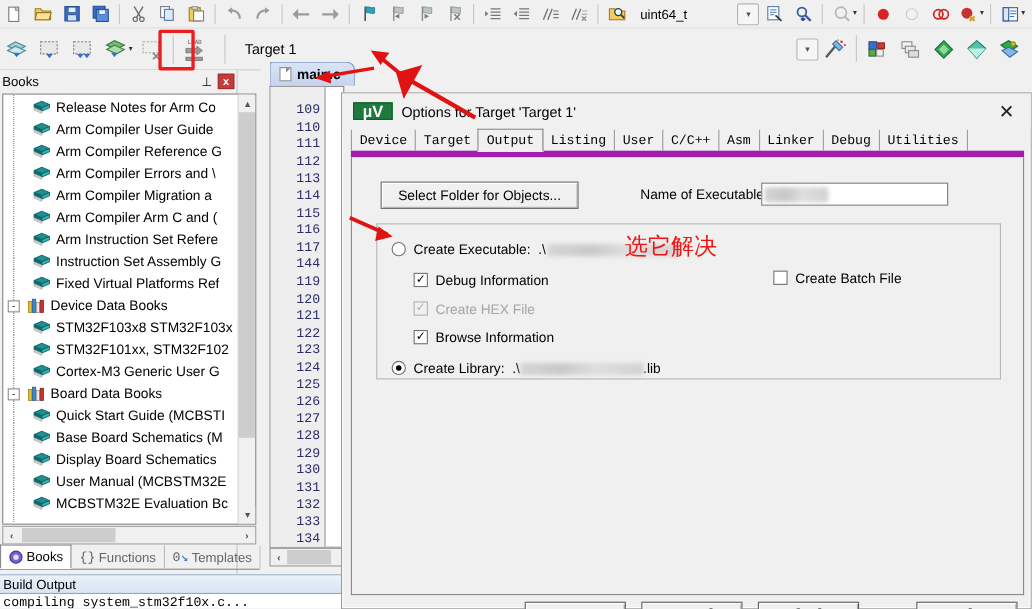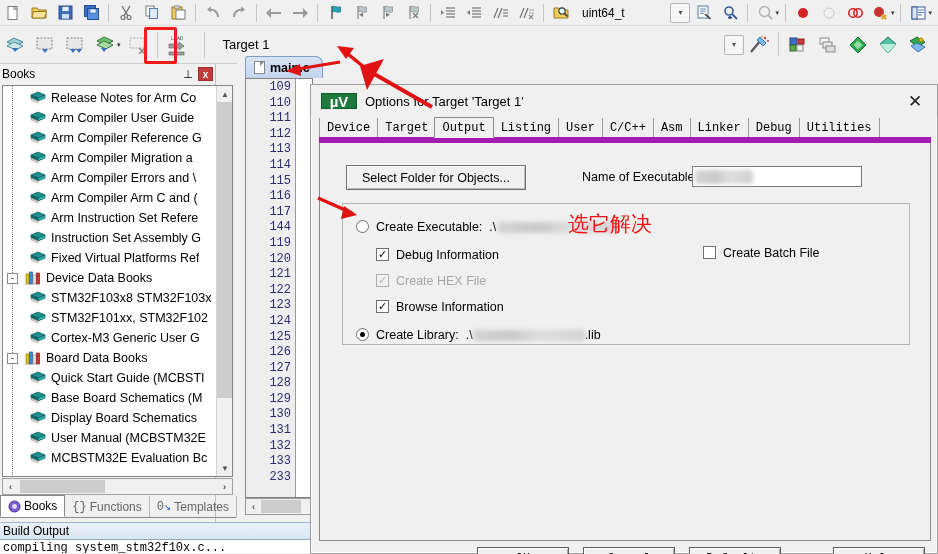--- a/index.html
+++ b/index.html
@@ -202,21 +202,21 @@
     content: ''; position: absolute; right: 0; top: 0;
     border-left: 4px solid #888; border-bottom: 4px solid transparent;
   }
   #editor-body {
     position: absolute; left: 8px; top: 22px; width: 68px; height: 420px;
     background: #fff; border: 1px solid #848484;
   }
   #gutter {
     position: absolute; left: 0; top: 0; width: 50px; height: 418px;
     background: #eeeeee; border-right: 1px solid #999;
-    padding-top: 1px;
+    padding-top: 14px;
     overflow: hidden;
   }
   .lineno {
     font-family: "Liberation Mono", monospace;
     font-size: 12px; color: #2d2d6e;
     text-align: right; padding-right: 4px; height: 15.6px; line-height: 15.6px;
   }
   #editor-hscroll {
     position: absolute; left: 8px; top: 442px; width: 68px; height: 17px;
     border: 1px solid #9a9a9a; background: #f0f0f0;
@@ -736,32 +736,32 @@
           </div>
           <div class="tree-row child">
             <span class="bookicon">
               <svg width="17" height="14" viewBox="0 0 17 14">
                 <path d="M2 4 L9 1 L16 4 L9 7 Z" fill="#1f8f8f" stroke="#0c5f5f" stroke-width="0.8"></path>
                 <path d="M2 4 L2 7 L9 10 L9 7 Z" fill="#0e6b6b" stroke="#0c5f5f" stroke-width="0.8"></path>
                 <path d="M16 4 L16 7 L9 10 L9 7 Z" fill="#2fb5b5" stroke="#0c5f5f" stroke-width="0.8"></path>
                 <path d="M2 7 L2 9 L9 12 L9 10 Z" fill="#d8d8d8" stroke="#9a9a9a" stroke-width="0.6"></path>
               </svg>
             </span>
+            <span class="tree-label">Arm Compiler Errors and \</span>
+          </div>
+          <div class="tree-row child">
+            <span class="bookicon">
+              <svg width="17" height="14" viewBox="0 0 17 14">
+                <path d="M2 4 L9 1 L16 4 L9 7 Z" fill="#1f8f8f" stroke="#0c5f5f" stroke-width="0.8"></path>
+                <path d="M2 4 L2 7 L9 10 L9 7 Z" fill="#0e6b6b" stroke="#0c5f5f" stroke-width="0.8"></path>
+                <path d="M16 4 L16 7 L9 10 L9 7 Z" fill="#2fb5b5" stroke="#0c5f5f" stroke-width="0.8"></path>
+                <path d="M2 7 L2 9 L9 12 L9 10 Z" fill="#d8d8d8" stroke="#9a9a9a" stroke-width="0.6"></path>
+              </svg>
+            </span>
             <span class="tree-label">Arm Compiler Migration a</span>
-          </div>
-          <div class="tree-row child">
-            <span class="bookicon">
-              <svg width="17" height="14" viewBox="0 0 17 14">
-                <path d="M2 4 L9 1 L16 4 L9 7 Z" fill="#1f8f8f" stroke="#0c5f5f" stroke-width="0.8"></path>
-                <path d="M2 4 L2 7 L9 10 L9 7 Z" fill="#0e6b6b" stroke="#0c5f5f" stroke-width="0.8"></path>
-                <path d="M16 4 L16 7 L9 10 L9 7 Z" fill="#2fb5b5" stroke="#0c5f5f" stroke-width="0.8"></path>
-                <path d="M2 7 L2 9 L9 12 L9 10 Z" fill="#d8d8d8" stroke="#9a9a9a" stroke-width="0.6"></path>
-              </svg>
-            </span>
-            <span class="tree-label">Arm Compiler Errors and \</span>
           </div>
           <div class="tree-row child">
             <span class="bookicon">
               <svg width="17" height="14" viewBox="0 0 17 14">
                 <path d="M2 4 L9 1 L16 4 L9 7 Z" fill="#1f8f8f" stroke="#0c5f5f" stroke-width="0.8"></path>
                 <path d="M2 4 L2 7 L9 10 L9 7 Z" fill="#0e6b6b" stroke="#0c5f5f" stroke-width="0.8"></path>
                 <path d="M16 4 L16 7 L9 10 L9 7 Z" fill="#2fb5b5" stroke="#0c5f5f" stroke-width="0.8"></path>
                 <path d="M2 7 L2 9 L9 12 L9 10 Z" fill="#d8d8d8" stroke="#9a9a9a" stroke-width="0.6"></path>
               </svg>
             </span>
@@ -975,21 +975,21 @@
           <div class="lineno">124</div>
           <div class="lineno">125</div>
           <div class="lineno">126</div>
           <div class="lineno">127</div>
           <div class="lineno">128</div>
           <div class="lineno">129</div>
           <div class="lineno">130</div>
           <div class="lineno">131</div>
           <div class="lineno">132</div>
           <div class="lineno">133</div>
-          <div class="lineno">233</div>
+          <div class="lineno">134</div>
         </div>
     </div>
     <div id="editor-hscroll">
       <div class="sb-arrow-h">‹</div>
       <div id="editor-hthumb"></div>
     </div>
   </div>
 
   <div id="build-output">
     <div id="build-title">Build Output</div>

